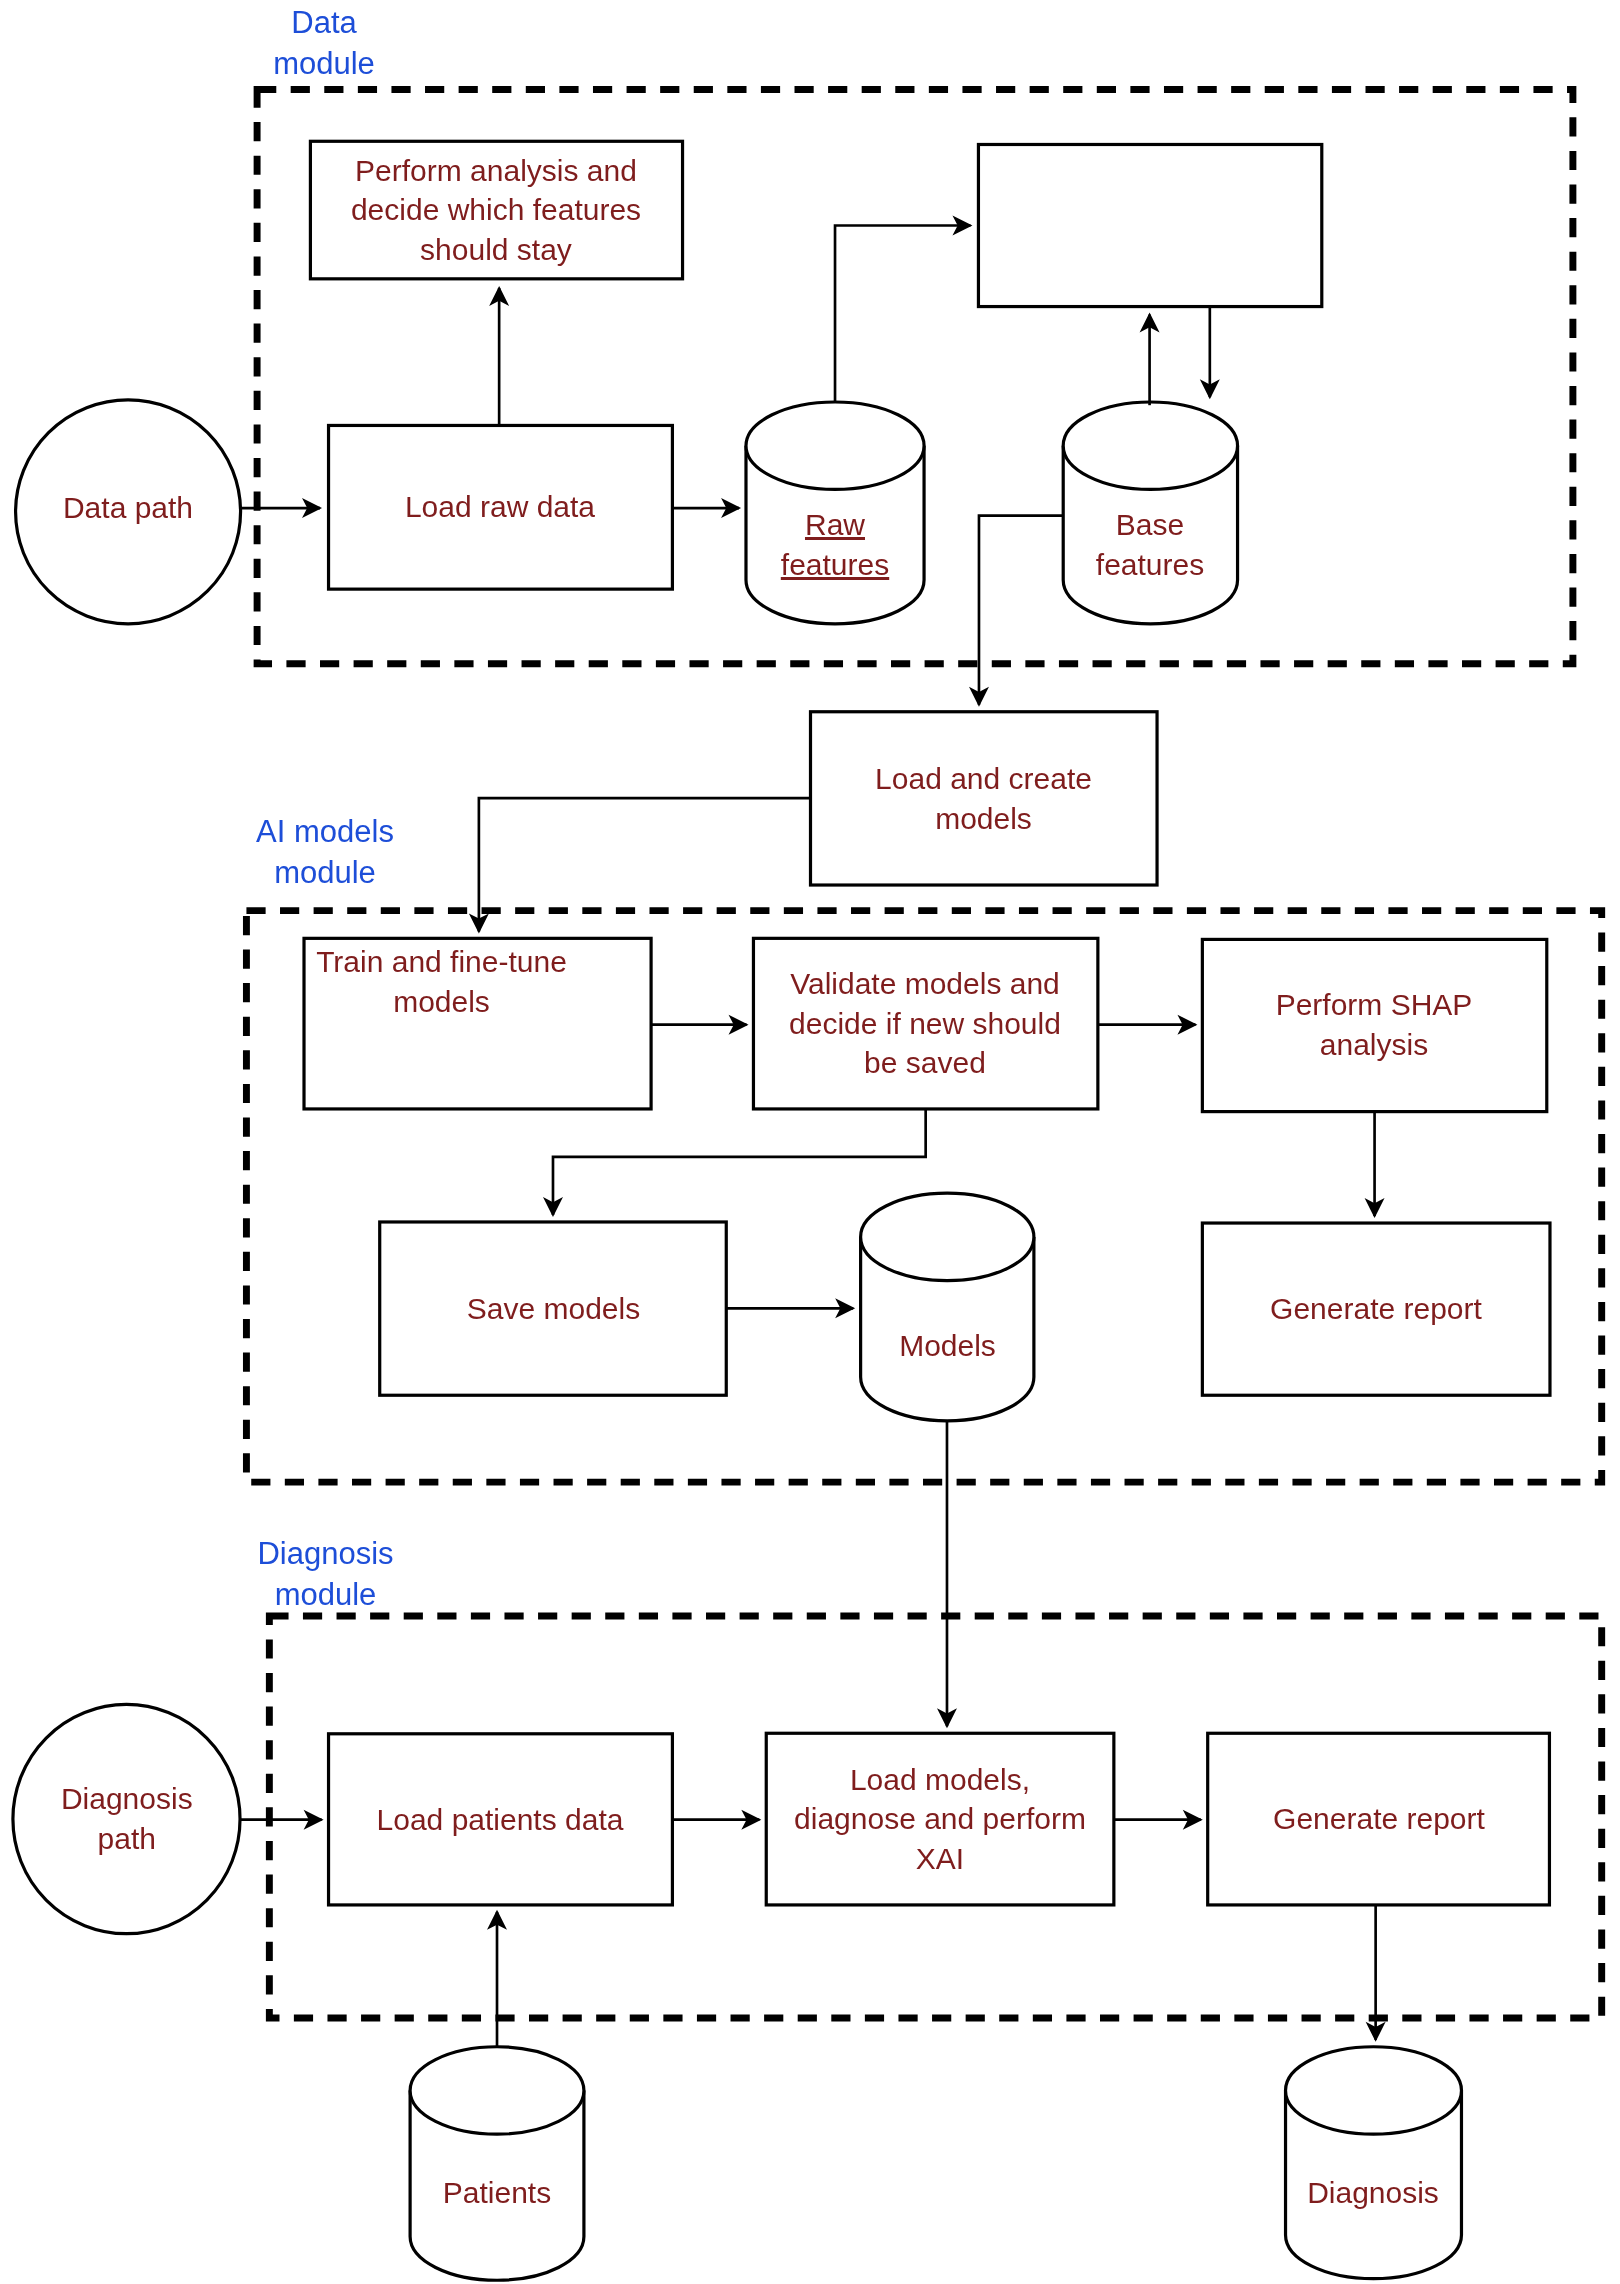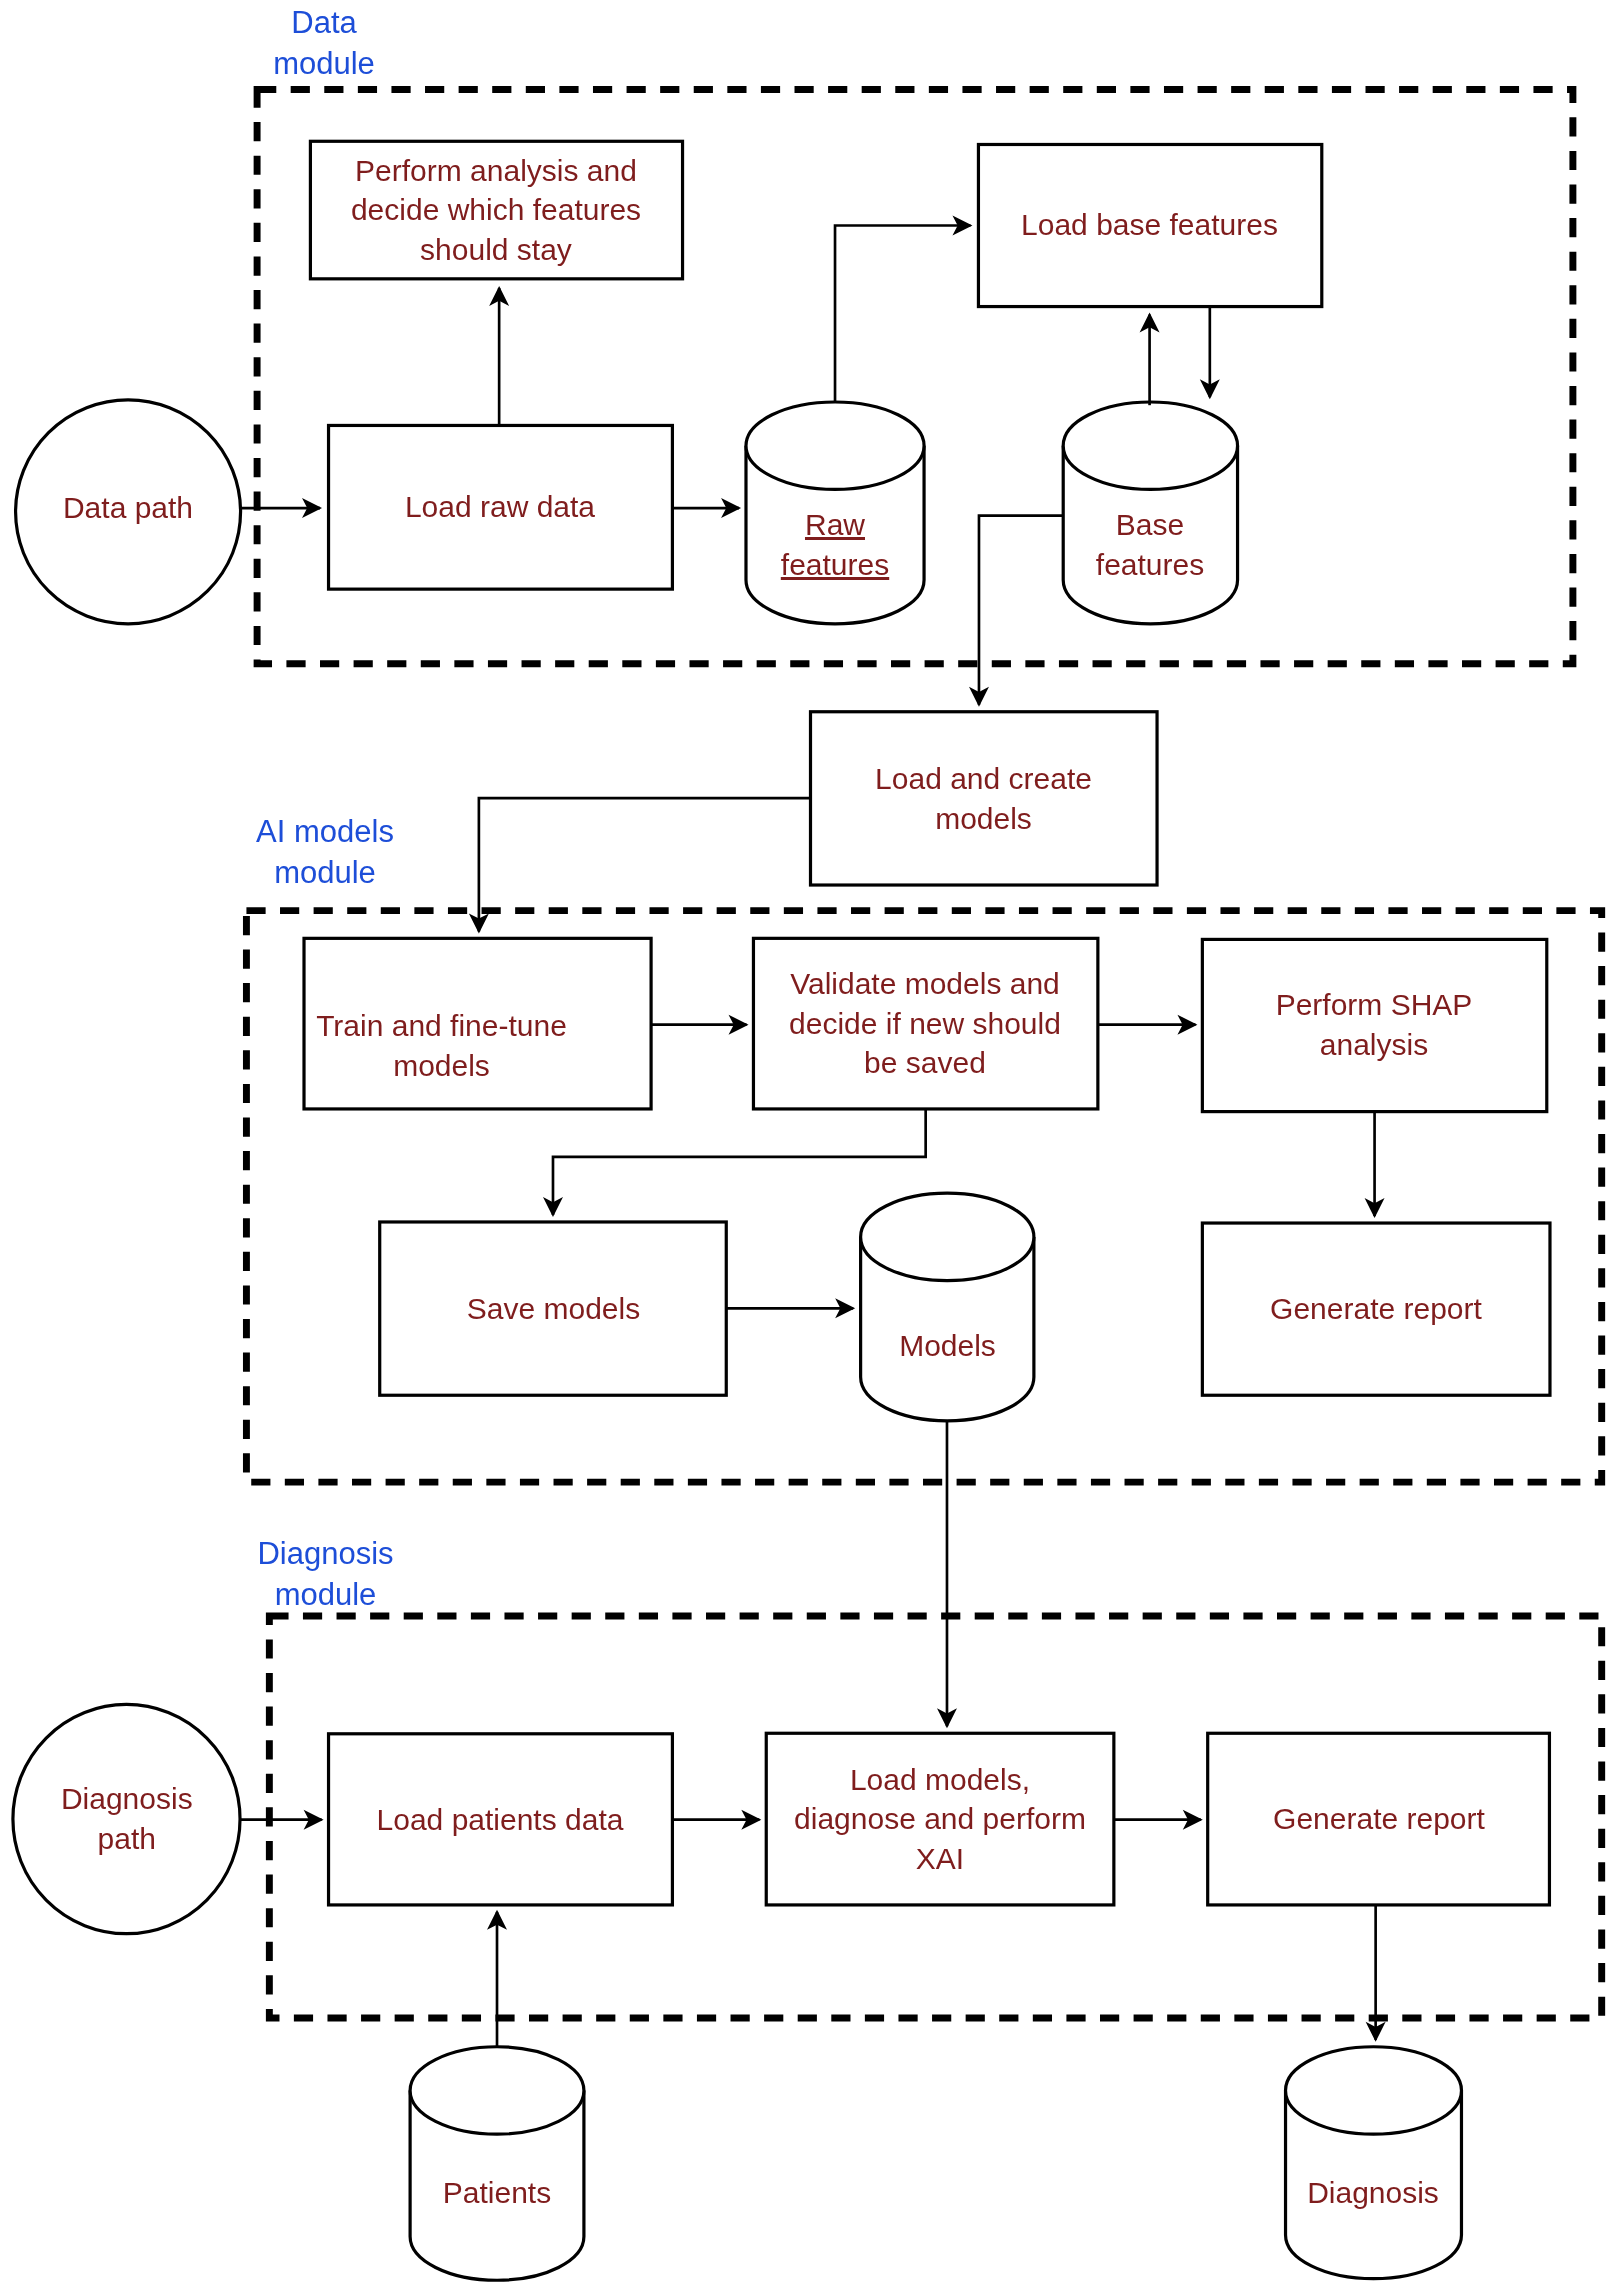--- a/index.html
+++ b/index.html
@@ -117,26 +117,25 @@
   <div class="lbl module-lbl" style="left:244px;top:1529px;width:163px;height:91px;">Diagnosis
 module</div>
 
   <div class="lbl" style="left:16px;top:396px;width:224px;height:224px;">Data path</div>
   <div class="lbl" style="left:310px;top:141px;width:372px;height:138px;">Perform analysis and
 decide which features
 should stay</div>
   <div class="lbl" style="left:328px;top:425px;width:344px;height:164px;">Load raw data</div>
   <div class="lbl" style="left:746px;top:475px;width:178px;height:139px;text-decoration:underline;">Raw
 features</div>
-  <div class="lbl" style="left:978px;top:144px;width:343px;height:162px;">Load base features</div>
   <div class="lbl" style="left:1063px;top:475px;width:174px;height:139px;">Base
 features</div>
   <div class="lbl" style="left:810px;top:712px;width:347px;height:173px;">Load and create
 models</div>
-  <div class="lbl" style="left:304px;top:960px;width:275px;height:171px;">Train and fine-tune
+  <div class="lbl" style="left:304px;top:896px;width:275px;height:171px;">Train and fine-tune
 models</div>
   <div class="lbl" style="left:753px;top:938px;width:344px;height:171px;">Validate models and
 decide if new should
 be saved</div>
   <div class="lbl" style="left:1202px;top:939px;width:344px;height:172px;">Perform SHAP
 analysis</div>
   <div class="lbl" style="left:380px;top:1222px;width:347px;height:173px;">Save models</div>
   <div class="lbl" style="left:861px;top:1280px;width:173px;height:131px;">Models</div>
   <div class="lbl" style="left:1202px;top:1223px;width:348px;height:172px;">Generate report</div>
   <div class="lbl" style="left:12.8px;top:1704px;width:228px;height:230px;">Diagnosis

